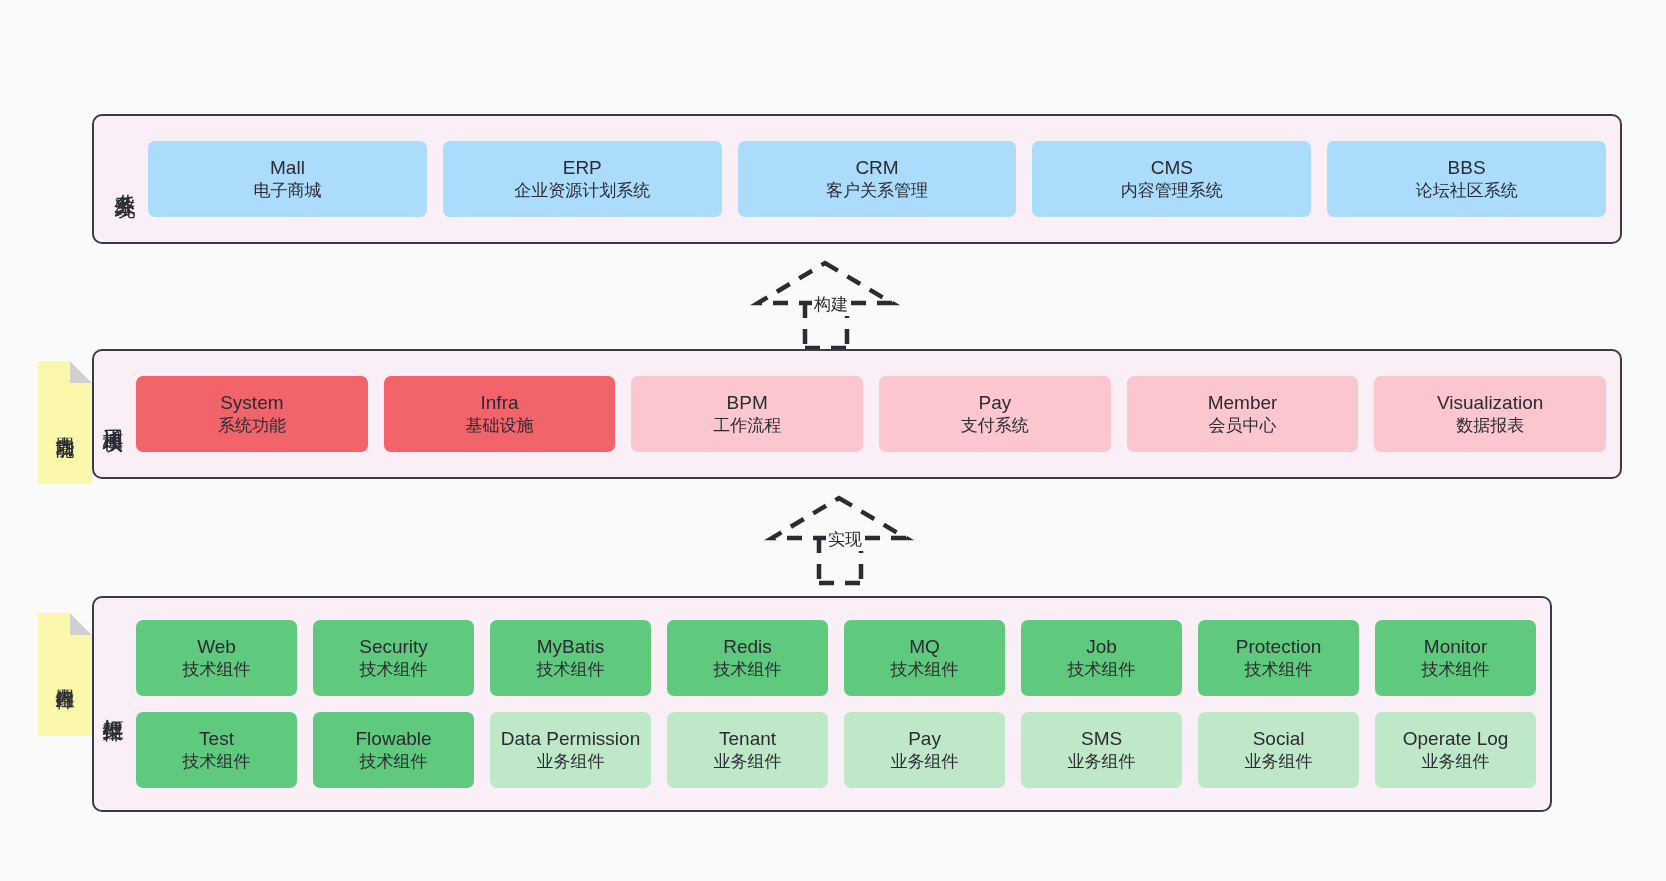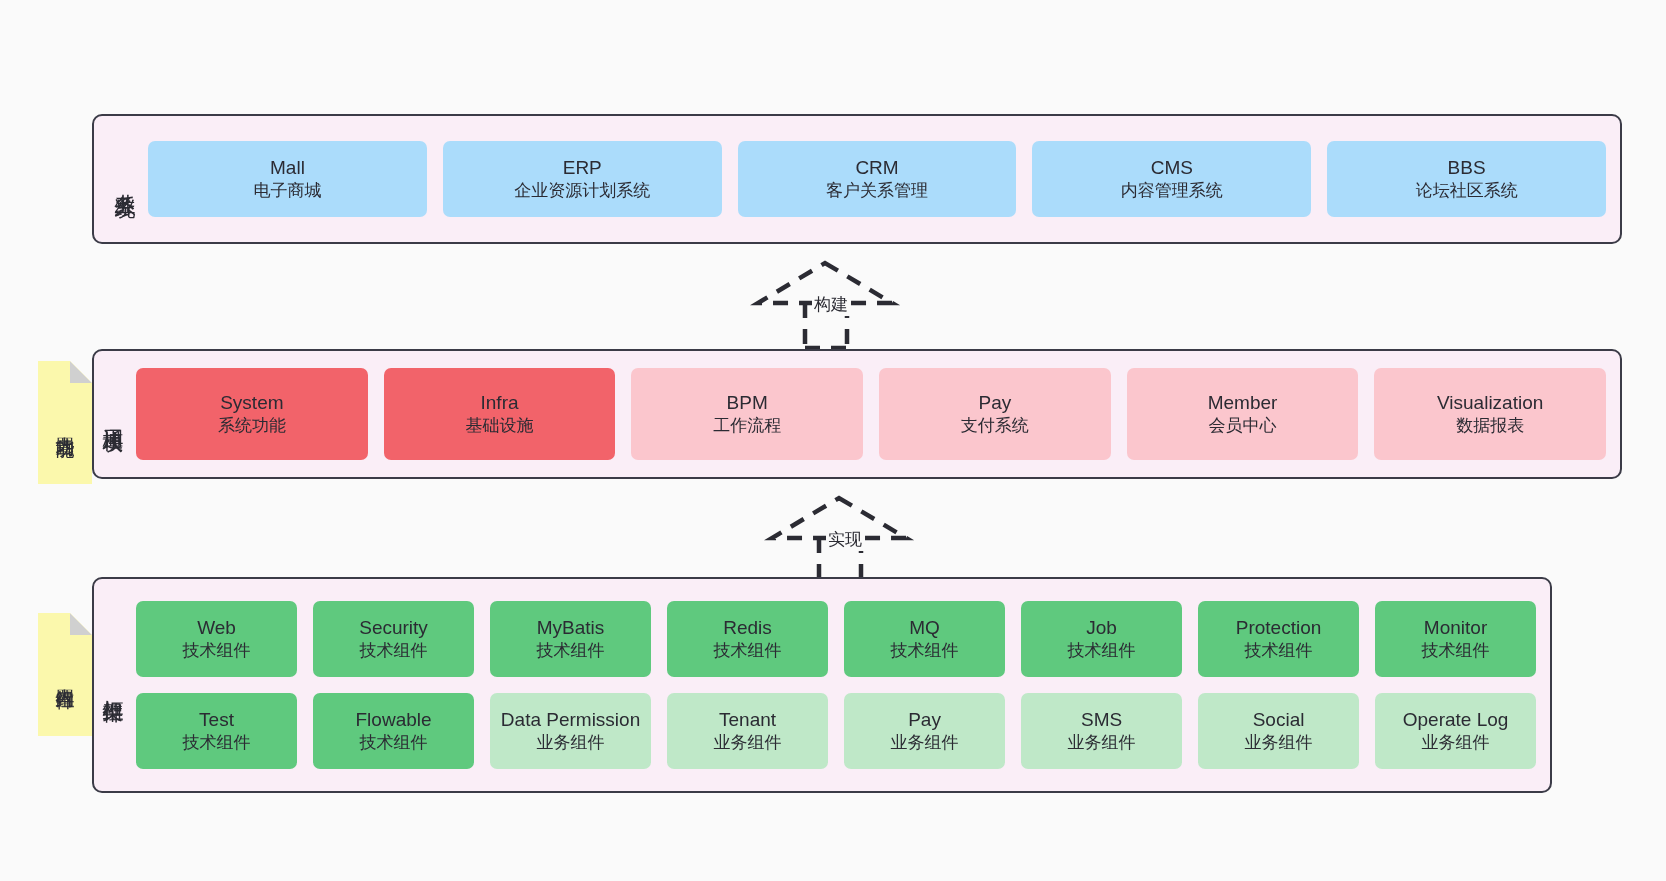--- a/index.html
+++ b/index.html
@@ -176,21 +176,21 @@
     <path d="M 75 8 L 142 48 L 8 48 Z" fill="none" stroke="#2b2b33" stroke-width="4.5" stroke-dasharray="15 11" stroke-linecap="butt"></path>
 
     <path d="M 55 48 L 55 95 M 97 48 L 97 95" fill="none" stroke="#2b2b33" stroke-width="4.5" stroke-dasharray="15 11"></path>
     <path d="M 55 93 L 97 93" fill="none" stroke="#2b2b33" stroke-width="4.5" stroke-dasharray="15 11"></path>
   </svg>
   <div class="conn-label" style="left:812px; top:293px;">构建</div>
 
   <div class="layer" id="layer-2" style="left:92px; top:349px; width:1530px; height:130px;">
     <div class="layer-caption">通用模块</div>
     <div class="layer-body">
-      <div class="row" style="height:92px;">
+      <div class="row" style="height:76px;">
 
         <div class="node n-red">
           <div class="title">System</div>
           <div class="sub">系统功能</div>
         </div>
 
         <div class="node n-red">
           <div class="title">Infra</div>
           <div class="sub">基础设施</div>
         </div>
@@ -224,21 +224,21 @@
     <div class="sticky-text">内置功能</div>
   </div>
 
   <svg class="connector" style="left:764px; top:490px; width:180px; height:100px;" viewBox="0 0 180 100">
     <path d="M 75 8 L 142 48 L 8 48 Z" fill="none" stroke="#2b2b33" stroke-width="4.5" stroke-dasharray="15 11" stroke-linecap="butt"></path>
     <path d="M 55 48 L 55 95 M 97 48 L 97 95" fill="none" stroke="#2b2b33" stroke-width="4.5" stroke-dasharray="15 11"></path>
     <path d="M 55 93 L 97 93" fill="none" stroke="#2b2b33" stroke-width="4.5" stroke-dasharray="15 11"></path>
   </svg>
   <div class="conn-label" style="left:826px; top:528px;">实现</div>
 
-  <div class="layer" id="layer-3" style="left:92px; top:577px; width:1460px; height:216px;">
+  <div class="layer" id="layer-3" style="left:92px; top:596px; width:1460px; height:216px;">
     <div class="layer-caption">框架组件</div>
     <div class="layer-body">
 
       <div class="row" style="height:76px;">
         <div class="node n-green">
           <div class="title">Web</div>
           <div class="sub">技术组件</div>
         </div>
         <div class="node n-green">
           <div class="title">Security</div>

